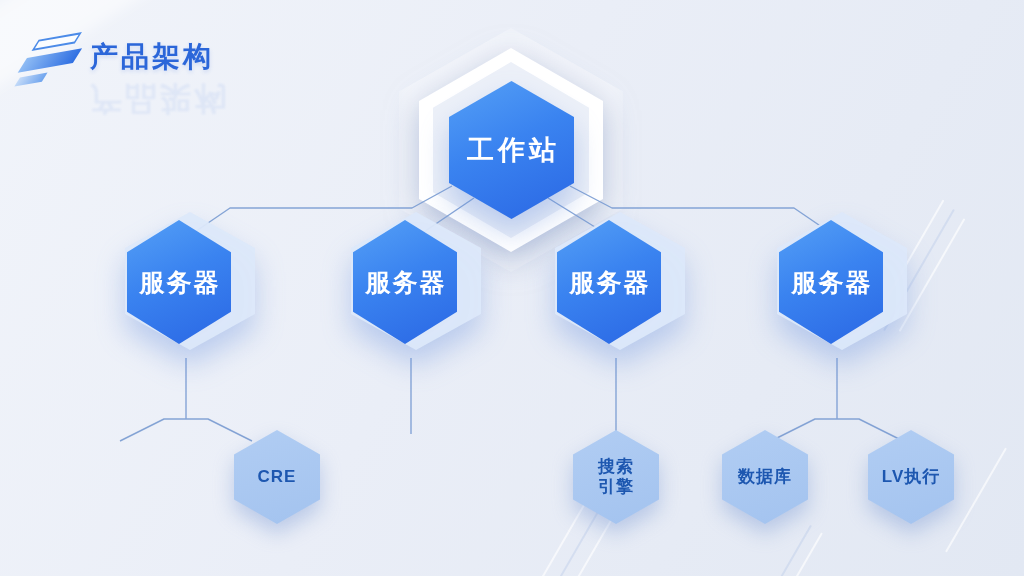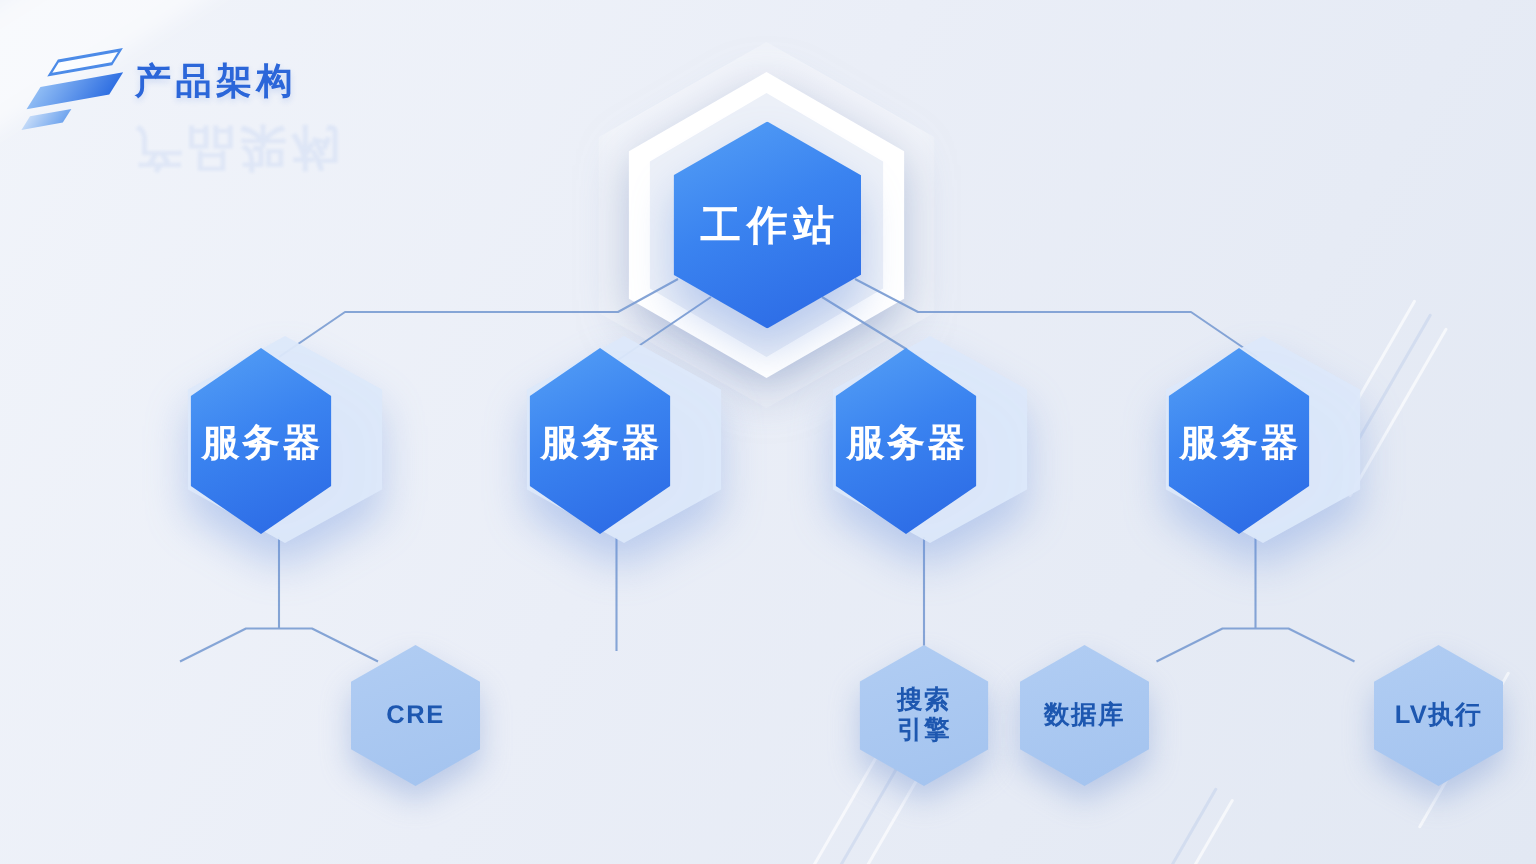--- a/index.html
+++ b/index.html
@@ -26,21 +26,21 @@
   
   .logo { position:absolute; left:14px; top:30px; width:72px; height:62px; transform:rotate(-10deg); }
   .logo-s1 { position:absolute; left:24px; top:8px;  width:44px; height:10px;
              border:2.5px solid #4C8BE8; background:#FBFDFF; transform:skewX(-42deg); }
   .logo-s2 { position:absolute; left:8px;  top:24px; width:56px; height:13px;
              background:linear-gradient(95deg,#8FBCF4 0%,#2F6FE2 100%); transform:skewX(-42deg); }
   .logo-s3 { position:absolute; left:0px;  top:42px; width:28px; height:8px;
              background:linear-gradient(95deg,#C3DAF8 0%,#6FA4EE 100%); transform:skewX(-42deg); }
   .title {
     position:absolute; left:90px; top:38px;
-    font-size:24px; font-weight:800; letter-spacing:3px; color:#2B66D9;
+    font-size:28px; font-weight:800; letter-spacing:3px; color:#2B66D9;
     text-shadow:0 2px 4px rgba(43,102,217,.18);
   }
   .title-reflect {
     position:absolute; left:90px; top:76px;
     font-size:32px; font-weight:800; letter-spacing:3px; color:#2B66D9;
     transform:scaleY(-1); opacity:.08; filter:blur(1px);
   }
 
   
   .hex { clip-path:polygon(50% 0%, 100% 26%, 100% 74%, 50% 100%, 0% 74%, 0% 26%); }
@@ -55,35 +55,35 @@
   .node-wrap { position:absolute; filter:drop-shadow(0 16px 14px rgba(105,145,220,.38)); }
   .node-back { position:absolute; background:rgba(220,232,250,.95); }
   .node-blue {
     position:absolute; display:flex; align-items:center; justify-content:center;
     background:linear-gradient(155deg,#55A0F6 0%, #3A83F0 45%, #2A67E4 100%);
     color:#FFFFFF; font-weight:700;
   }
   .root-wrap  { left:449px; top:81px;  width:125px; height:138px; }
   .root-blue  { inset:0; font-size:27px; letter-spacing:4px; padding-left:4px; }
 
-  .srv-wrap   { width:94px; height:124px; top:232px; }
+  .srv-wrap   { width:104px; height:124px; top:220px; }
   .srv-back   { left:-2px; top:-8px; width:130px; height:138px; }
   .srv-blue   { inset:0; font-size:25px; letter-spacing:2px; padding-left:2px; }
   #srv1 { left:127px; } #srv2 { left:353px; } #srv3 { left:557px; } #srv4 { left:779px; }
 
   .leaf-wrap { position:absolute; top:430px; width:86px; height:94px;
                filter:drop-shadow(0 10px 10px rgba(120,150,210,.42)); }
   .leaf {
     position:absolute; inset:0; display:flex; align-items:center; justify-content:center;
     background:linear-gradient(160deg,#B1CDF3 0%, #A3C3EF 100%);
     color:#1D57B0; font-weight:700; font-size:17px; line-height:1.2;
     letter-spacing:1px; text-align:center; white-space:pre-line;
   }
   #leaf1 { left:69px; } #leaf2 { left:234px; } #leaf3 { left:368px; }
-  #leaf4 { left:573px;padding-left:28px; } #leaf5 { left:680px; } #leaf6 { left:916px; }
+  #leaf4 { left:573px;padding-left:28px; } #leaf5 { left:722px; } #leaf6 { left:868px; }
 
   svg.connectors { position:absolute; left:0; top:0; }
 </style>
 </head>
 <body>
 
 <div class="slide">
 
   <div class="corner-band"></div>
   <div class="stripe w" style="left:905px; top:190px; height:150px; transform:rotate(30deg);"></div>

